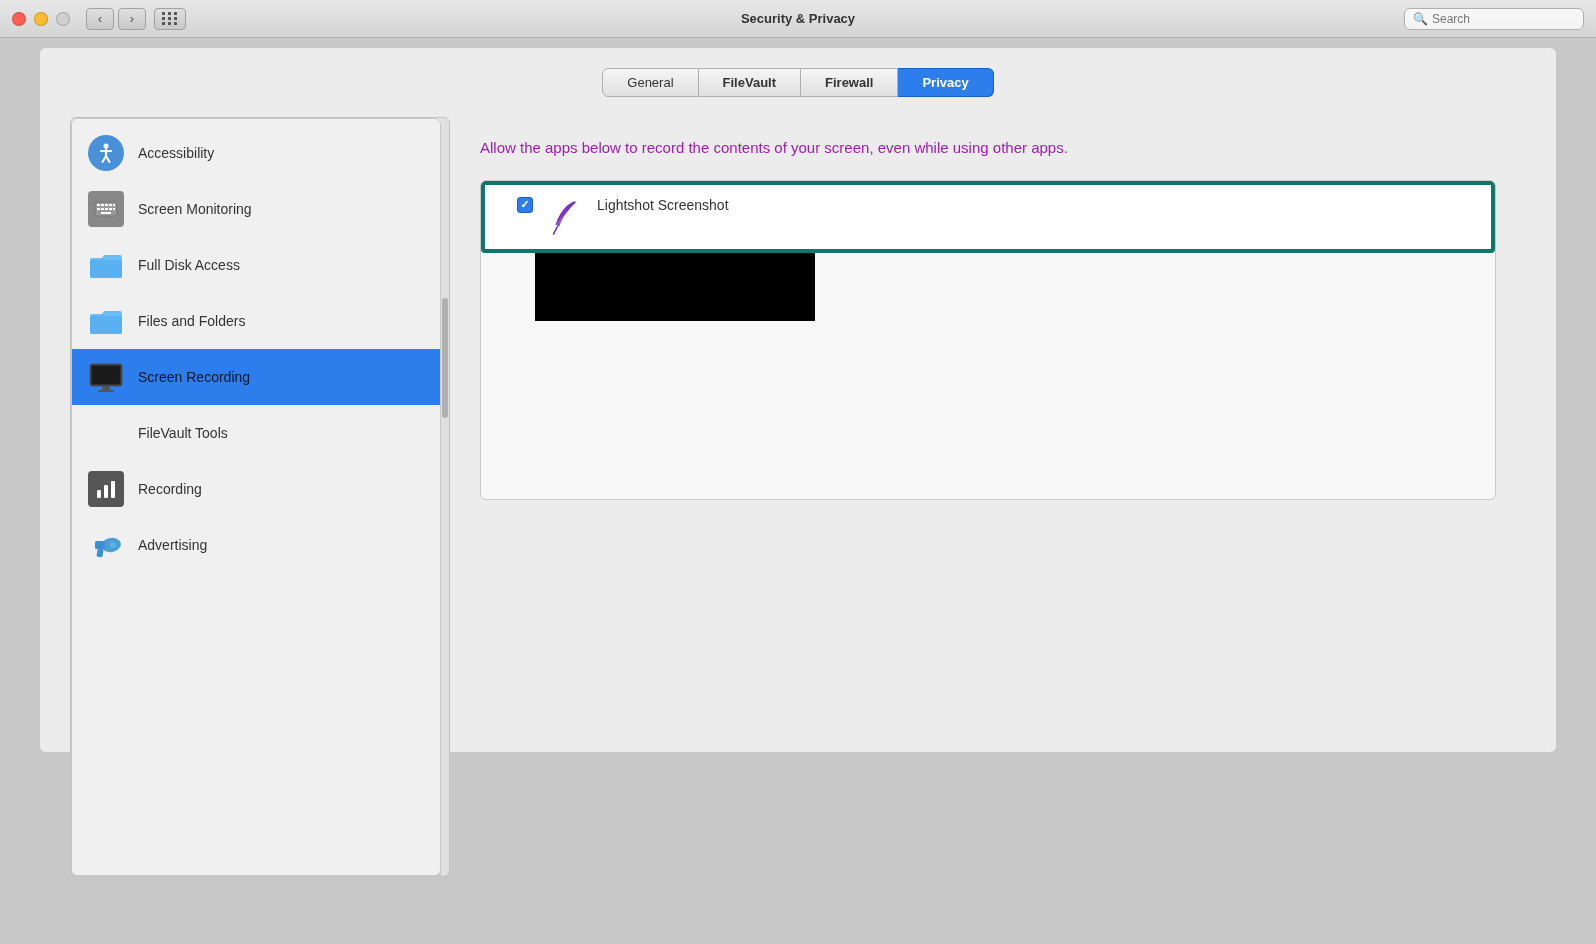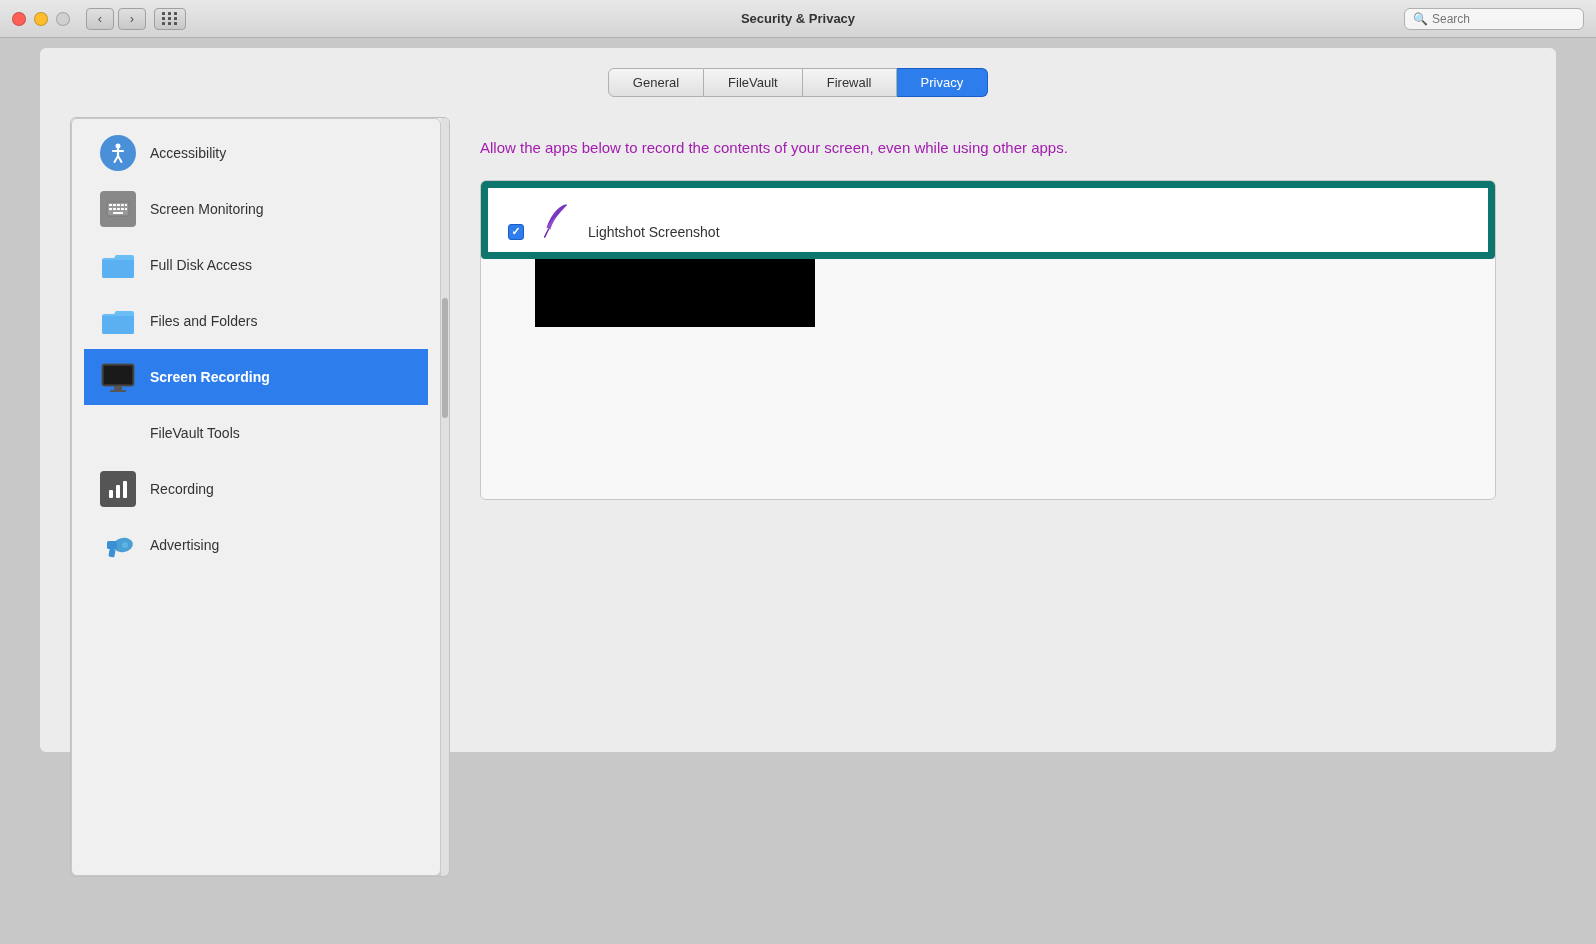--- a/index.html
+++ b/index.html
@@ -134,20 +134,21 @@
       position: relative;
     }
     .tab:first-child {
       border-radius: 6px 0 0 6px;
     }
     .tab:last-child {
       border-radius: 0 6px 6px 0;
     }
     .tab + .tab {
       border-left: none;
+      font-weight: bold;
     }
     .tab.active {
       background: #2d7ded;
       color: white;
       border-color: #1a5fc8;
     }
 
     
     .content-area {
       display: flex;
@@ -161,36 +162,36 @@
       background: #f0f0f0;
       border: 1px solid #c8c8c8;
       border-radius: 6px;
       overflow: hidden;
       display: flex;
       flex-direction: column;
     }
     .sidebar-list {
       flex: 1;
       overflow-y: auto;
-      padding: 6px 12px;
+      padding: 6px 0;
     }
     .sidebar-item {
       display: flex;
       align-items: center;
       padding: 8px 16px;
       cursor: pointer;
       gap: 14px;
       min-height: 56px;
     }
     .sidebar-item.active {
       background: #2d7ded;
     }
     .sidebar-item.active .sidebar-label {
-      color: #ffffff;
-      font-weight: 700;
+      color: #0f172a;
+      font-weight: 400;
     }
     .sidebar-label {
       font-size: 14px;
       color: #333;
     }
     .sidebar-icon {
       width: 36px;
       height: 36px;
       flex-shrink: 0;
       display: flex;
@@ -229,24 +230,24 @@
     .app-list-area {
       background: #f8f8f8;
       border: 1px solid #c8c8c8;
       border-radius: 6px;
       min-height: 320px;
       overflow: hidden;
     }
 
     .app-item {
       display: flex;
-      align-items: flex-end;
-      padding: 12px 20px;
+      align-items: flex-start;
+      padding: 12px 32px;
       background: white;
-      border: 7px solid #0f766e;
+      border: 4px solid #0f766e;
       border-radius: 4px;
       margin: 0;
       gap: 12px;
     }
 
     .app-item-checkbox {
       width: 16px;
       height: 16px;
       background: #2d7ded;
       border: 1px solid #1a5fc8;

